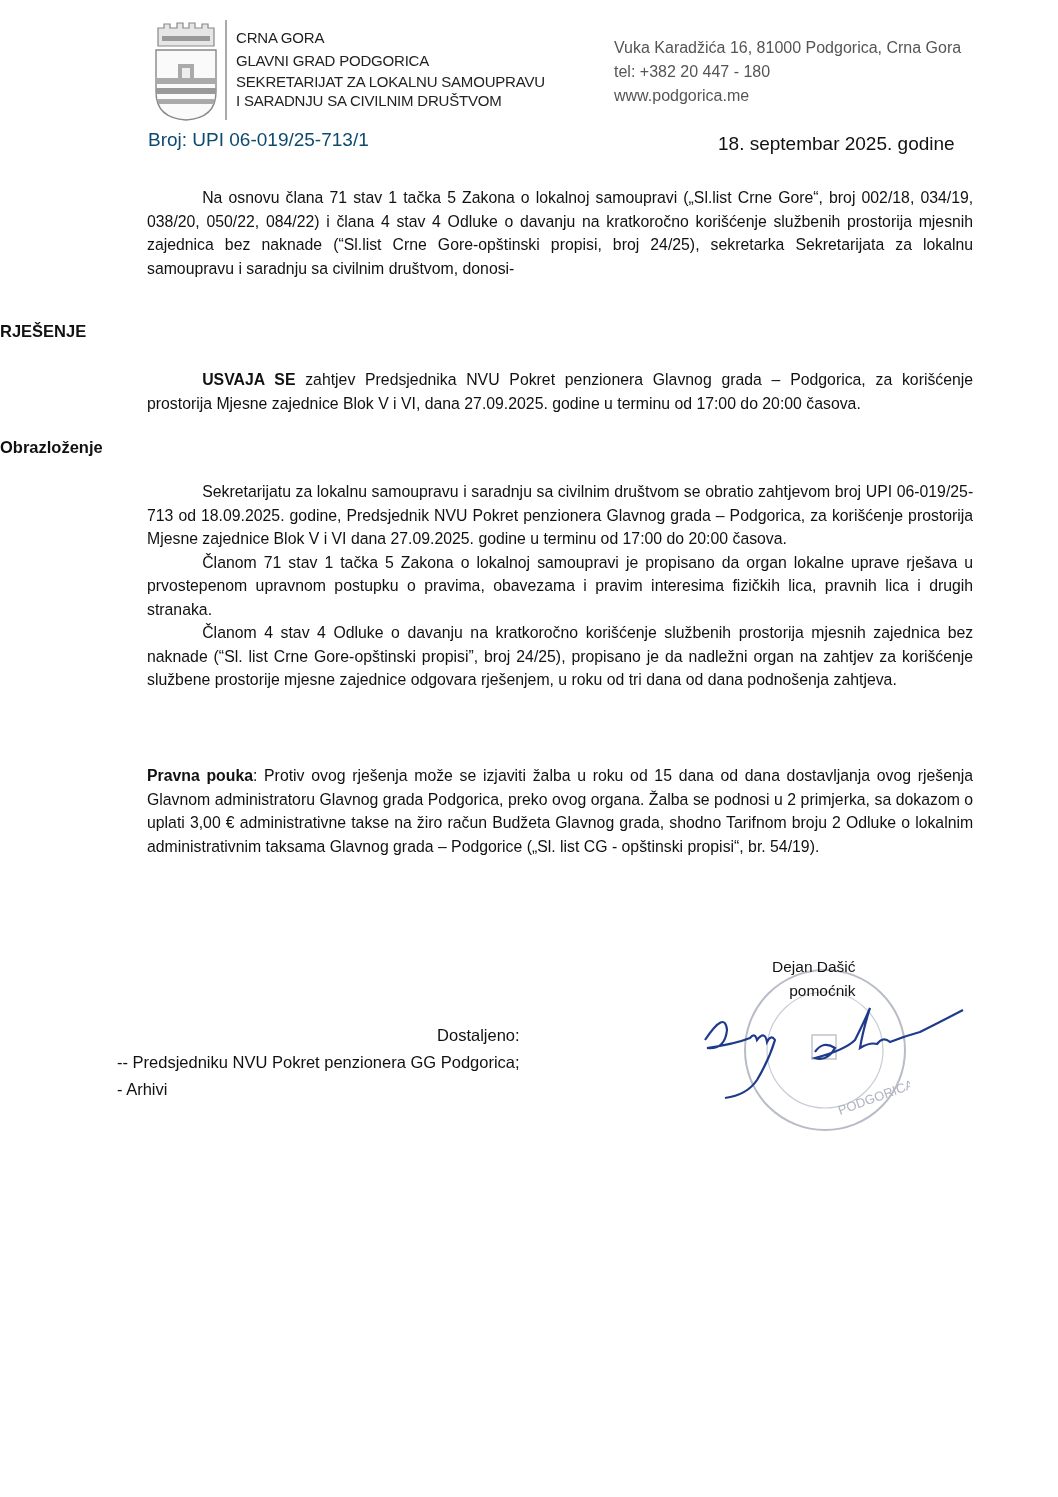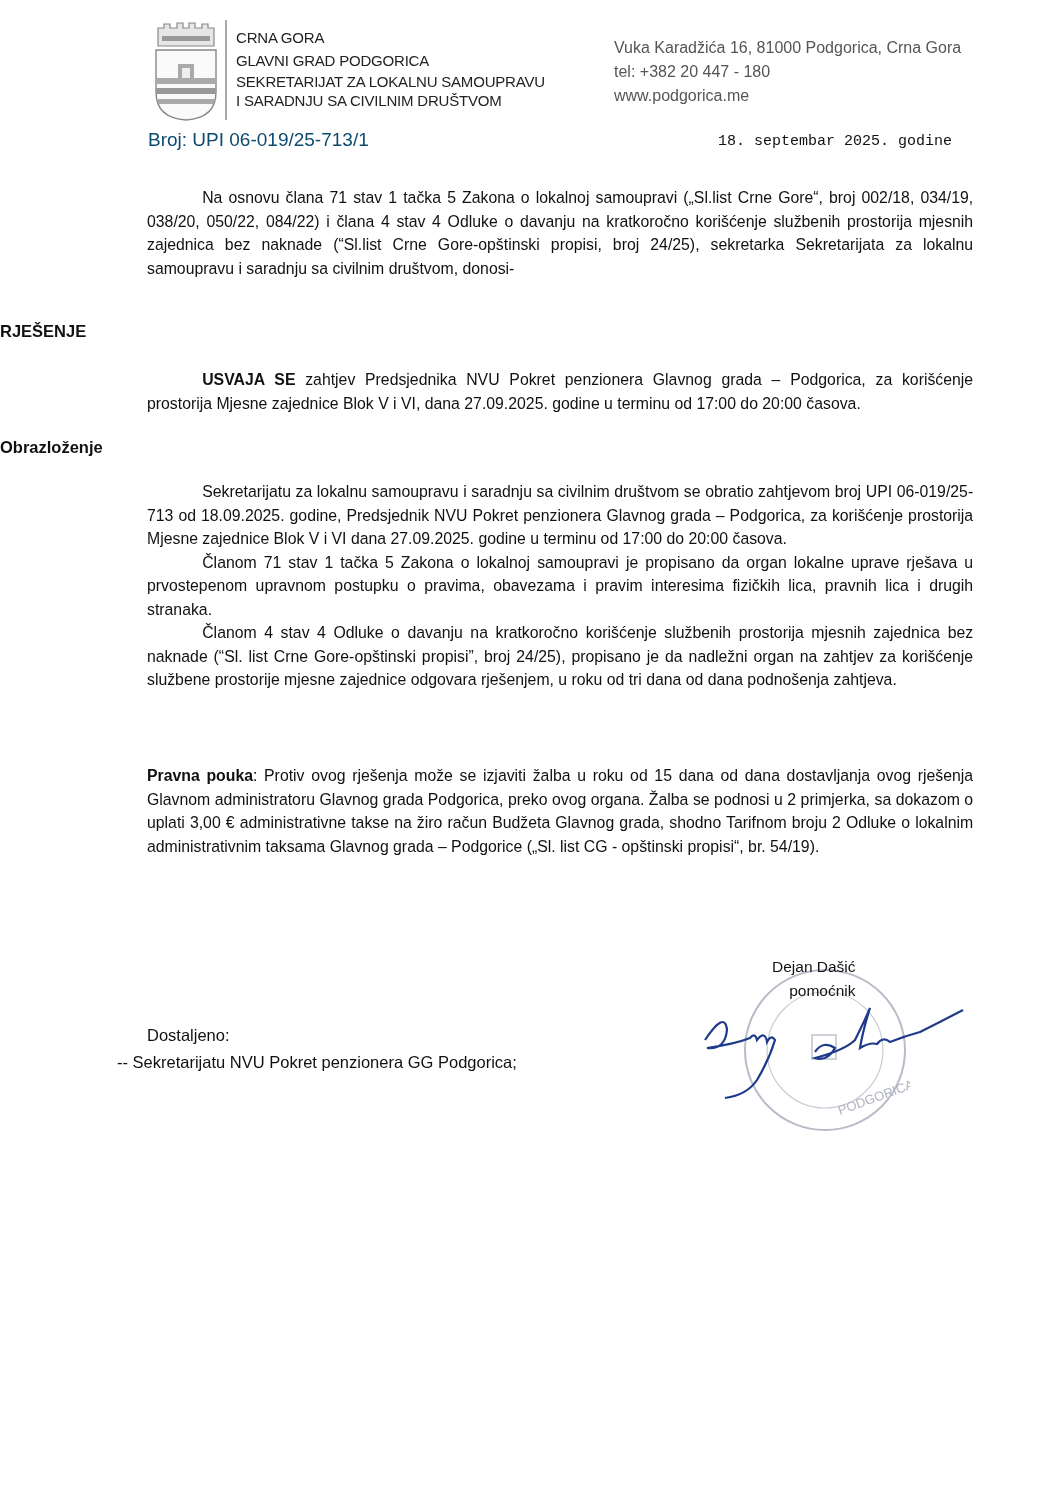--- a/index.html
+++ b/index.html
@@ -7,34 +7,34 @@
   .page { position: absolute; left: 0; top: 0; width: 1058px; height: 1497px; background: #fff; }
   .crest { position: absolute; left: 152px; top: 22px; width: 68px; height: 100px; }
   .vrule { position: absolute; left: 225px; top: 20px; width: 2px; height: 100px; background: #aaa; }
   .org { position: absolute; left: 236px; top: 26px; font-family: "Liberation Sans", sans-serif; font-size: 15px; line-height: 23px; color: #222; letter-spacing: -0.2px; }
   .org div { white-space: nowrap; }
   .org .l3 { margin-top: 0px; line-height: 20px; }
   .org .l4 { line-height: 18px; }
   .contact { position: absolute; left: 614px; top: 36px; font-family: "Liberation Sans", sans-serif; font-size: 16px; line-height: 24px; color: #555; }
   .contact div { white-space: nowrap; }
   .broj { position: absolute; left: 148px; top: 129px; font-family: "Liberation Sans", sans-serif; font-size: 19px; color: #0c4a6e; }
-  .date { position: absolute; left: 718px; top: 133px; font-family: Liberation Mono, monospace; font-size: 15px; color: #111; }
+  .date { position: absolute; left: 718px; top: 133px; font-family: Liberation Sans, sans-serif; font-size: 19px; color: #111; }
 
   .body-text { font-family: "Liberation Sans", sans-serif; font-size: 17.2px; line-height: 23.5px; color: #111; text-align: justify; transform: scaleX(0.92); transform-origin: left top; }
   .block { position: absolute; left: 147px; width: 898px; }
   .indent { text-indent: 60px; }
   .center-heading { position: absolute; left: 0; width: 1058px; text-align: left; font-family: "Liberation Sans", sans-serif; font-weight: bold; font-size: 16.5px; color: #111; }
   b { font-weight: bold; }
 
   .signer { position: absolute; left: 772px; top: 955px; font-family: "Liberation Sans", sans-serif; font-size: 15.5px; line-height: 24px; color: #111; text-align: right; }
   .stamp { position: absolute; left: 740px; top: 965px; width: 170px; height: 170px; }
   .signature { position: absolute; left: 695px; top: 1000px; width: 270px; height: 100px; }
 
   .delivered { position: absolute; left: 117px; top: 1022px; font-family: "Liberation Sans", sans-serif; font-size: 16.5px; line-height: 27px; color: #111; }
-  .delivered .title { padding-left: 30px; }
+  .delivered .title { padding-left: 30px; text-align: right; }
 </style>
 </head>
 <body>
 
 <div class="page">
 
   <svg class="crest" viewBox="0 0 68 100">
 
     <path d="M6 6 L12 6 L12 2 L18 2 L18 6 L25 6 L25 1 L31 1 L31 6 L37 6 L37 1 L43 1 L43 6 L50 6 L50 2 L56 2 L56 6 L62 6 L62 24 L6 24 Z" fill="#e6e6e6" stroke="#888" stroke-width="1.2"></path>
     <rect x="10" y="14" width="48" height="5" fill="#999"></rect>
@@ -95,15 +95,16 @@
     <div>pomoćnik</div>
   </div>
 
   <svg class="signature" viewBox="0 0 270 100">
     <path d="M10 40 Q30 10 32 30 Q30 50 12 48 Q40 44 55 38 Q60 32 62 40 Q70 30 72 42 Q76 34 80 40 Q74 60 62 80 Q52 95 30 98" fill="none" stroke="#1e3a8a" stroke-width="2.2"></path>
     <path d="M120 52 Q128 40 140 48 Q132 62 120 58 Q150 50 160 40 Q170 20 175 8 Q168 30 165 48 Q175 42 182 44 Q188 36 195 42 Q210 36 225 32 Q245 22 268 10" fill="none" stroke="#1e3a8a" stroke-width="2.2"></path>
   </svg>
 
   <div class="delivered">
     <div class="title">Dostaljeno:</div>
-    <div>-- Sekretarijatu NVU Pokret penzionera GG Podgorica;</div>
+    <div>-- Predsjedniku NVU Pokret penzionera GG Podgorica;</div>
+    <div>- Arhivi</div>
   </div>
 </div>
 
 </body></html>

